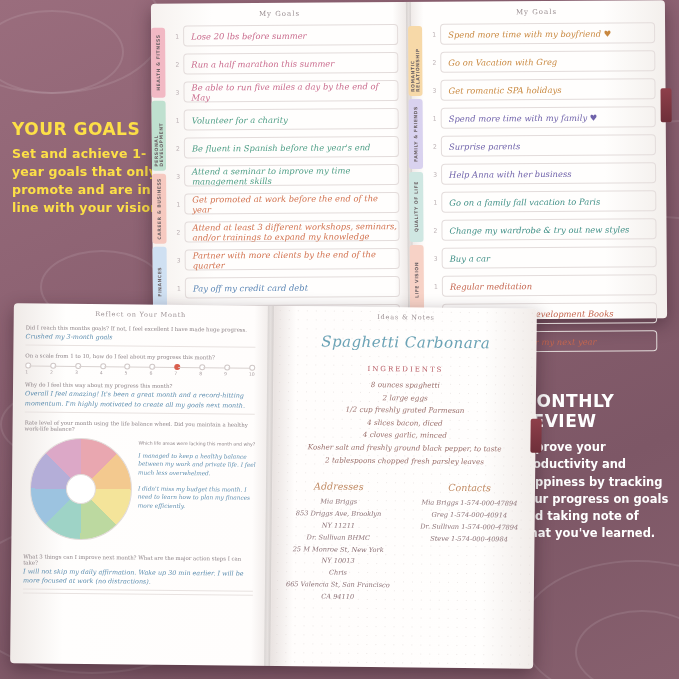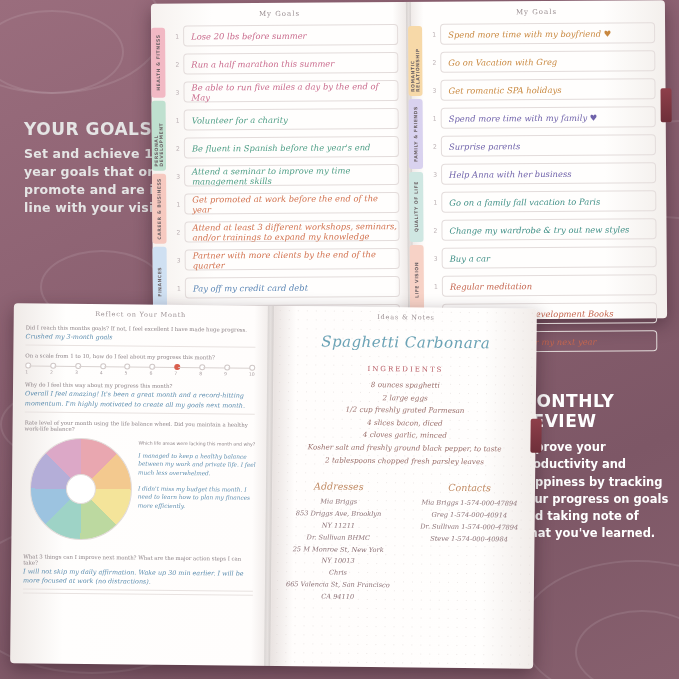--- a/index.html
+++ b/index.html
@@ -13,21 +13,21 @@
     background:linear-gradient(155deg,#9a6d7d 0%, #8a6070 40%, #7d5766 75%, #87606e 100%);
   }
   .cloud{
     position:absolute;
     border:2px solid rgba(255,255,255,0.10);
     border-radius:50%;
     pointer-events:none;
   }
   
   .left-copy{
-    position:absolute;left:24px;top:120px;width:160px;color:#e5e5e5;
+    position:absolute;left:12px;top:120px;width:160px;color:#fde047;
     font-family:"DejaVu Sans", sans-serif;
   }
   .left-copy h2{
     margin:0 0 6px 0;font-size:17px;letter-spacing:.5px;font-weight:700;line-height:1.1;
   }
   .left-copy p{
     margin:0;font-size:12.5px;line-height:1.45;font-weight:600;letter-spacing:.2px;
   }
   
   .right-copy{

